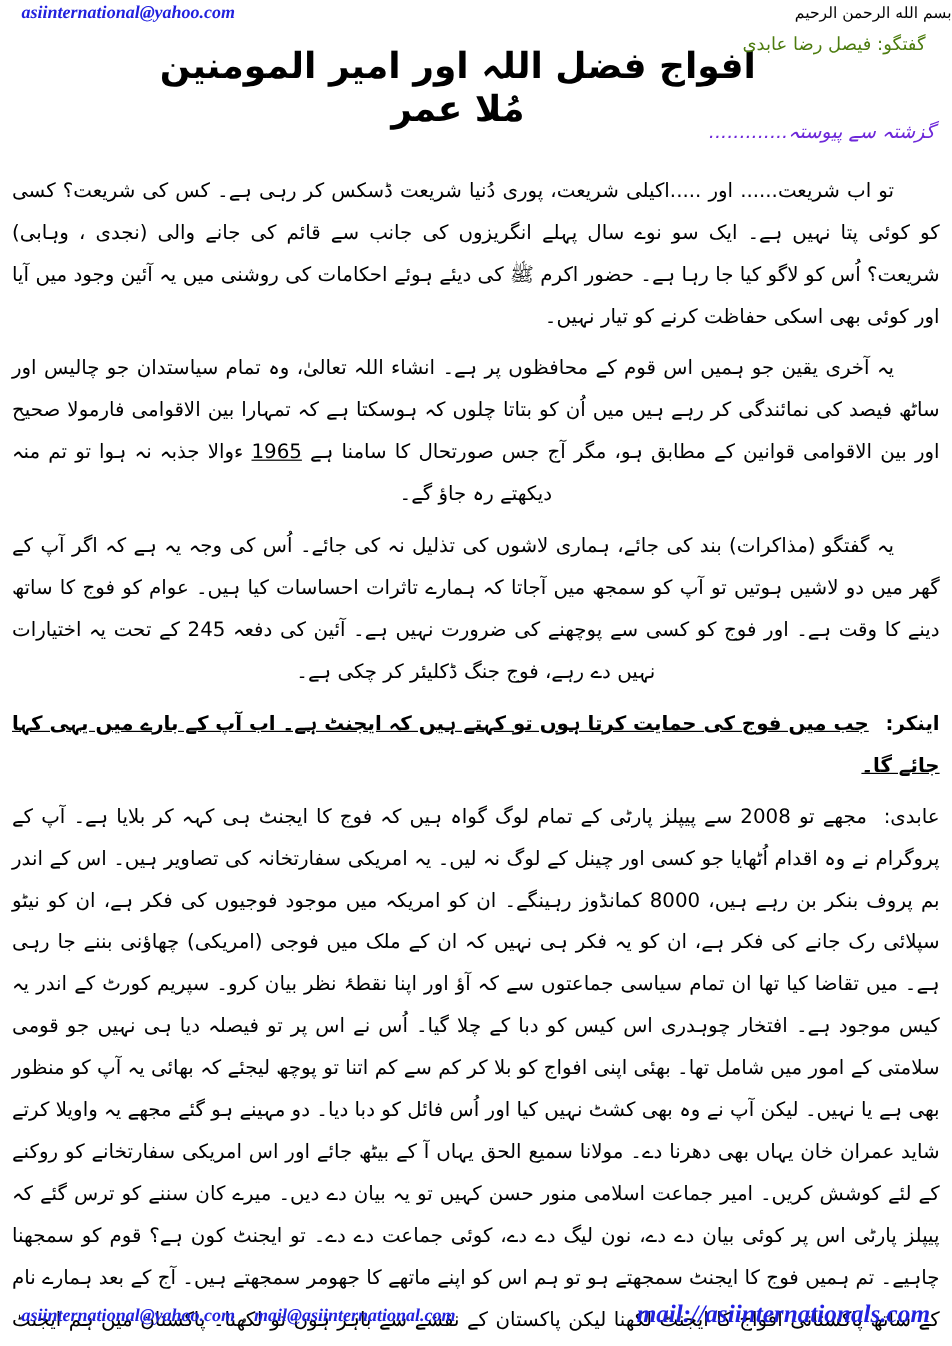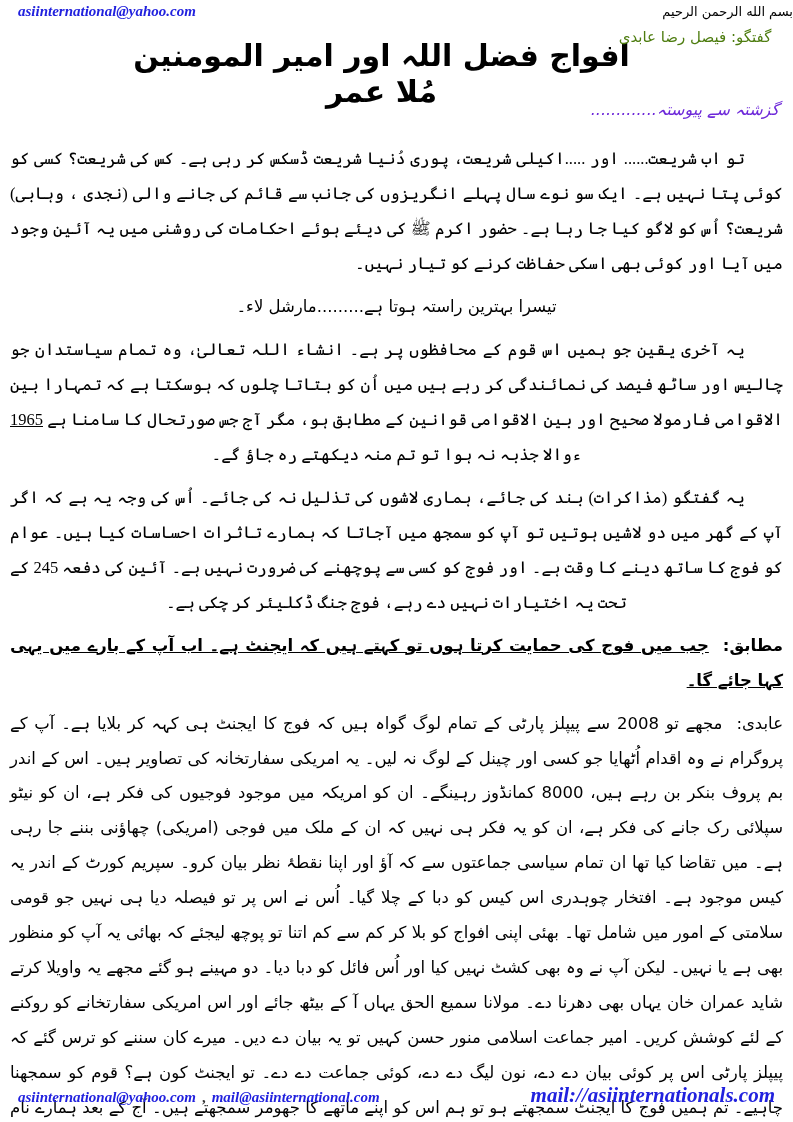--- a/index.html
+++ b/index.html
@@ -71,21 +71,21 @@
   .body-text {
     position: absolute;
     top: 142px; left: 10px; right: 10px;
     direction: rtl;
     font-size: 16.5px;
     line-height: 2.12;
     color: #000000;
     text-align: justify;
   }
   .para { margin: 0 0 8px 0; }
-  .indent { text-indent: 38px; font-family: Liberation Serif, serif; }
+  .indent { text-indent: 38px; }
   .last-center { text-align-last: center; }
   .center-line {
     text-align: center;
     margin: 0 0 8px 0;
   }
   .underline { text-decoration: underline; }
   .anchor-line {
     font-weight: bold;
     margin: 2px 0 8px 0;
   }
@@ -130,28 +130,27 @@
       <div class="speaker">گفتگو: فیصل رضا عابدی</div>
     </div>
 
     <div class="continued">گزشتہ سے پیوستہ.............</div>
   </header>
 
   <main class="body-text">
 
     <p class="para indent">تو اب شریعت...... اور .....اکیلی شریعت، پوری دُنیا شریعت ڈسکس کر رہی ہے۔ کس کی شریعت؟ کسی کو کوئی پتا نہیں ہے۔ ایک سو نوے سال پہلے انگریزوں کی جانب سے قائم کی جانے والی (نجدی ، وہابی) شریعت؟ اُس کو لاگو کیا جا رہا ہے۔ حضور اکرم ﷺ کی دیئے ہوئے احکامات کی روشنی میں یہ آئین وجود میں آیا اور کوئی بھی اسکی حفاظت کرنے کو تیار نہیں۔</p>
 
-    <div class="center-line">تیسرا بہترین راستہ ہوتا ہے.........مارشل لاء۔</div>
 
     <p class="para indent last-center"><span>یہ آخری یقین جو ہمیں اس قوم کے محافظوں پر ہے۔ انشاء اللہ تعالیٰ، وہ تمام سیاستدان جو چالیس اور ساٹھ فیصد کی نمائندگی کر رہے ہیں میں اُن کو بتاتا چلوں کہ ہوسکتا ہے کہ تمہارا بین الاقوامی فارمولا صحیح اور بین الاقوامی قوانین کے مطابق ہو، مگر آج جس صورتحال کا سامنا ہے </span><span class="underline">1965</span><span> ءوالا جذبہ نہ ہوا تو تم منہ دیکھتے رہ جاؤ گے۔</span></p>
 
     <p class="para indent last-center">یہ گفتگو (مذاکرات) بند کی جائے، ہماری لاشوں کی تذلیل نہ کی جائے۔ اُس کی وجہ یہ ہے کہ اگر آپ کے گھر میں دو لاشیں ہوتیں تو آپ کو سمجھ میں آجاتا کہ ہمارے تاثرات احساسات کیا ہیں۔ عوام کو فوج کا ساتھ دینے کا وقت ہے۔ اور فوج کو کسی سے پوچھنے کی ضرورت نہیں ہے۔ آئین کی دفعہ 245 کے تحت یہ اختیارات نہیں دے رہے، فوج جنگ ڈکلیئر کر چکی ہے۔</p>
 
     <div class="anchor-line">
-      <span class="anchor-label">مطابق:</span><span class="anchor-text">جب میں فوج کی حمایت کرتا ہوں تو کہتے ہیں کہ ایجنٹ ہے۔ اب آپ کے بارے میں یہی کہا جائے گا۔</span>
+      <span class="anchor-label">اینکر:</span><span class="anchor-text">جب میں فوج کی حمایت کرتا ہوں تو کہتے ہیں کہ ایجنٹ ہے۔ اب آپ کے بارے میں یہی کہا جائے گا۔</span>
     </div>
 
     <p class="para">
       <span class="abidi-label">عابدی:</span><span>مجھے تو 2008 سے پیپلز پارٹی کے تمام لوگ گواہ ہیں کہ فوج کا ایجنٹ ہی کہہ کر بلایا ہے۔ آپ کے پروگرام نے وہ اقدام اُٹھایا جو کسی اور چینل کے لوگ نہ لیں۔ یہ امریکی سفارتخانہ کی تصاویر ہیں۔ اس کے اندر بم پروف بنکر بن رہے ہیں، 8000 کمانڈوز رہینگے۔ ان کو امریکہ میں موجود فوجیوں کی فکر ہے، ان کو نیٹو سپلائی رک جانے کی فکر ہے، ان کو یہ فکر ہی نہیں کہ ان کے ملک میں فوجی (امریکی) چھاؤنی بننے جا رہی ہے۔ میں تقاضا کیا تھا ان تمام سیاسی جماعتوں سے کہ آؤ اور اپنا نقطۂ نظر بیان کرو۔ سپریم کورٹ کے اندر یہ کیس موجود ہے۔ افتخار چوہدری اس کیس کو دبا کے چلا گیا۔ اُس نے اس پر تو فیصلہ دیا ہی نہیں جو قومی سلامتی کے امور میں شامل تھا۔ بھئی اپنی افواج کو بلا کر کم سے کم اتنا تو پوچھ لیجئے کہ بھائی یہ آپ کو منظور بھی ہے یا نہیں۔ لیکن آپ نے وہ بھی کشٹ نہیں کیا اور اُس فائل کو دبا دیا۔ دو مہینے ہو گئے مجھے یہ واویلا کرتے شاید عمران خان یہاں بھی دھرنا دے۔ مولانا سمیع الحق یہاں آ کے بیٹھ جائے اور اس امریکی سفارتخانے کو روکنے کے لئے کوشش کریں۔ امیر جماعت اسلامی منور حسن کہیں تو یہ بیان دے دیں۔ میرے کان سننے کو ترس گئے کہ پیپلز پارٹی اس پر کوئی بیان دے دے، نون لیگ دے دے، کوئی جماعت دے دے۔ تو ایجنٹ کون ہے؟ قوم کو سمجھنا چاہیے۔ تم ہمیں فوج کا ایجنٹ سمجھتے ہو تو ہم اس کو اپنے ماتھے کا جھومر سمجھتے ہیں۔ آج کے بعد ہمارے نام کے ساتھ پاکستانی افواج کا ایجنٹ لکھنا لیکن پاکستان کے نقشے سے باہر ہوں تو لکھنا۔ پاکستان میں ہم ایجنٹ کیسے ہو گئے؟ تمہیں کون بچائے گا؟ سیاستدان بچائیں گے، جو</span>
     </p>
 
   </main>
 
   <footer>
     <div class="footer-left">

